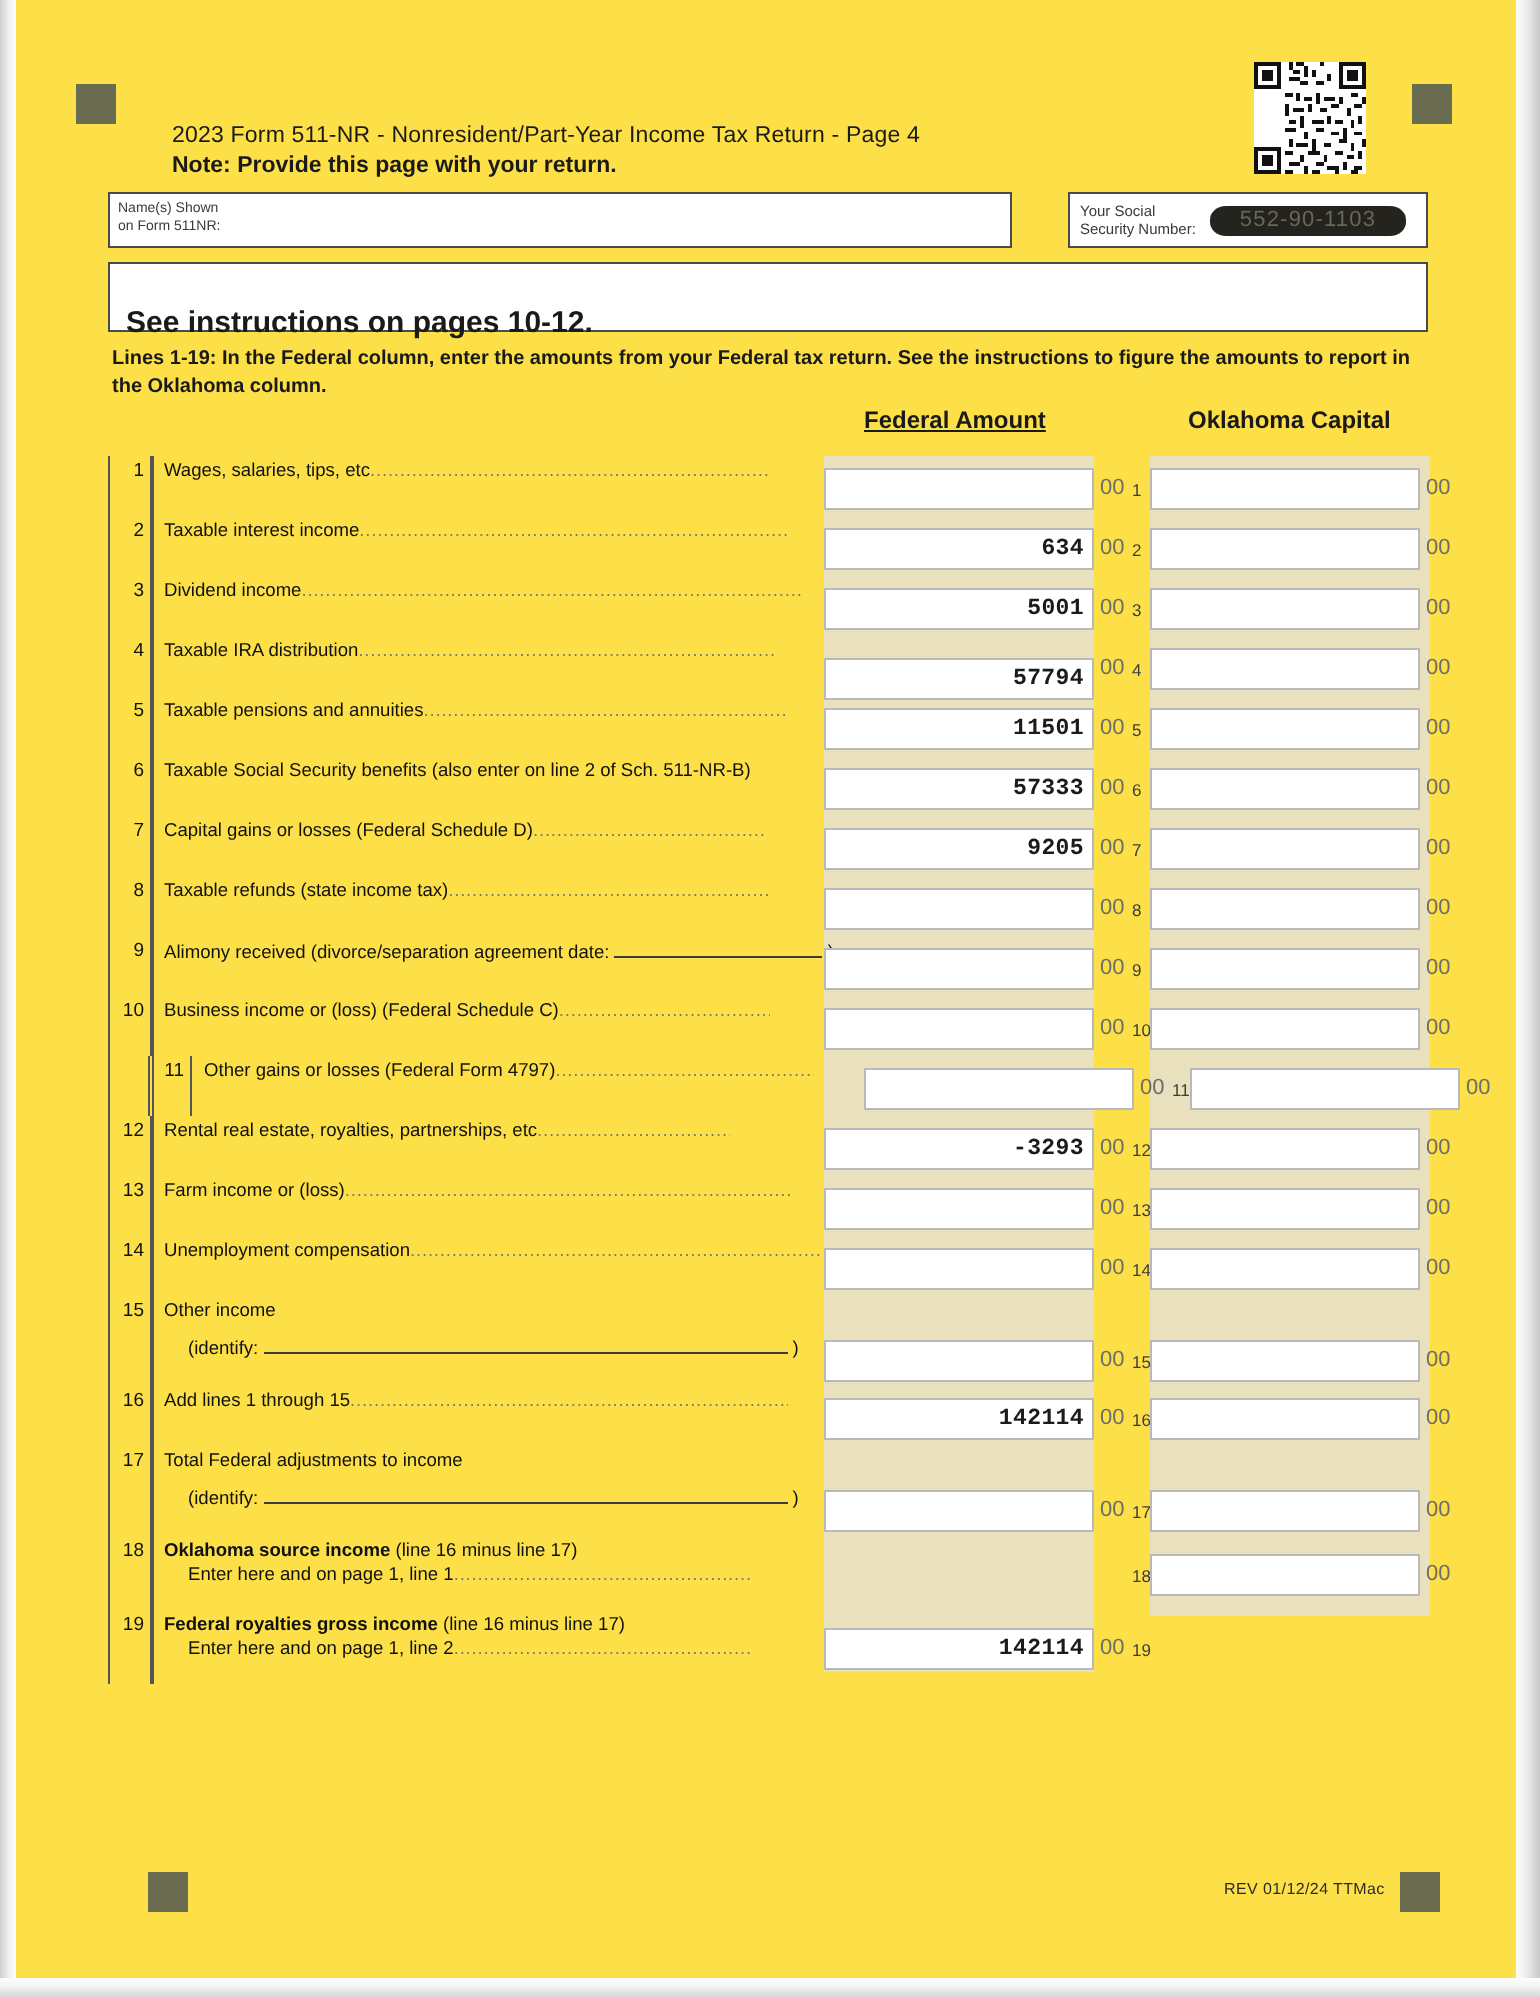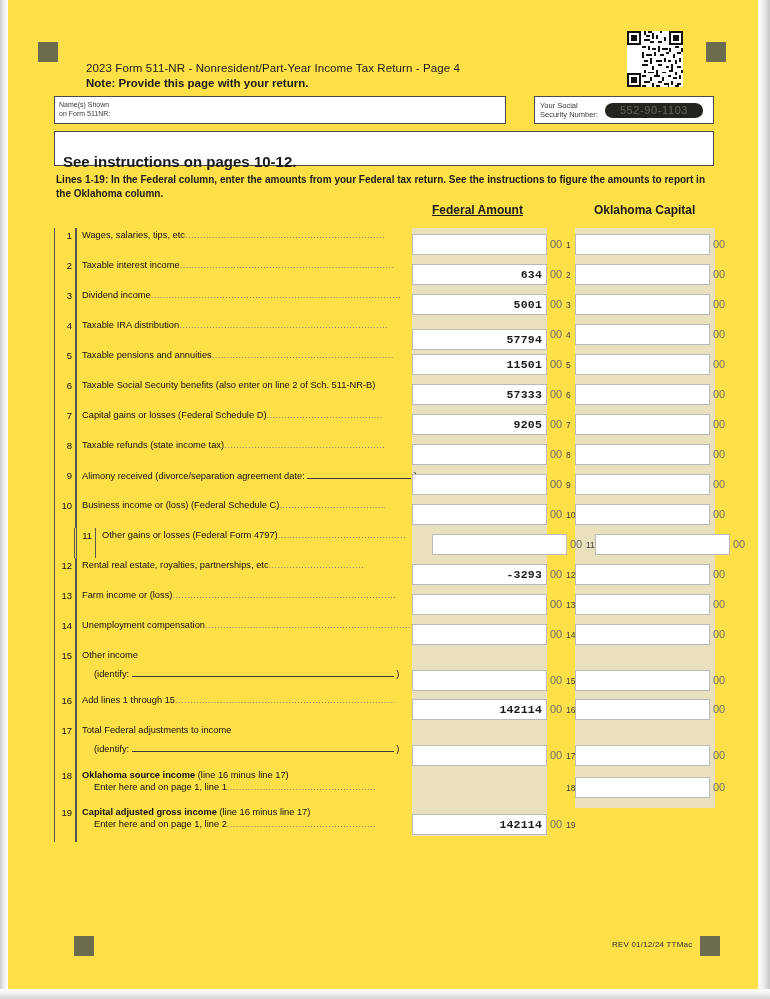--- a/index.html
+++ b/index.html
@@ -582,21 +582,21 @@
       <div class="row" style="position: absolute; top: 540px; left: 0px; height: 37px;">
         <div class="num-cell">18</div>
         <div class="desc"><span class="bold-lead">Oklahoma source income</span> (line 16 minus line 17)</div>
         <div class="desc-2" style="top: 13px;">Enter here and on page 1, line 1<span class="leader" style="width: 149.6px;">................................................................................................................................................................</span></div>
         <div class="midnum" style="top: 15px;">18</div>
         <div class="amt amt-ok" style="top: 9px;"></div>
         <div class="cents cents-ok" style="top: 13px;">00</div>
       </div>
       <div class="row" style="position: absolute; top: 577px; left: 0px; height: 37px;">
         <div class="num-cell">19</div>
-        <div class="desc"><span class="bold-lead">Capital adjusted gross income</span> (line 16 minus line 17)</div>
+        <div class="desc"><span class="bold-lead">Federal royalties gross income</span> (line 16 minus line 17)</div>
         <div class="desc-2" style="top: 13px;">Enter here and on page 1, line 2<span class="leader" style="width: 149.6px;">................................................................................................................................................................</span></div>
         <div class="amt amt-fed" style="top: 9px;">
           <span class="amt-val">142114</span>
         </div>
         <div class="cents cents-fed" style="top: 13px;">00</div>
         <div class="midnum" style="top: 15px;">19</div>
       </div>
       <div style="position: absolute; left: 0px; top: 0px; width: 1px; height: 614px; background: rgb(85, 85, 85);"></div>
       <div style="position: absolute; left: 22px; top: 0px; width: 1px; height: 614px; background: rgb(85, 85, 85);"></div>
     </div>

